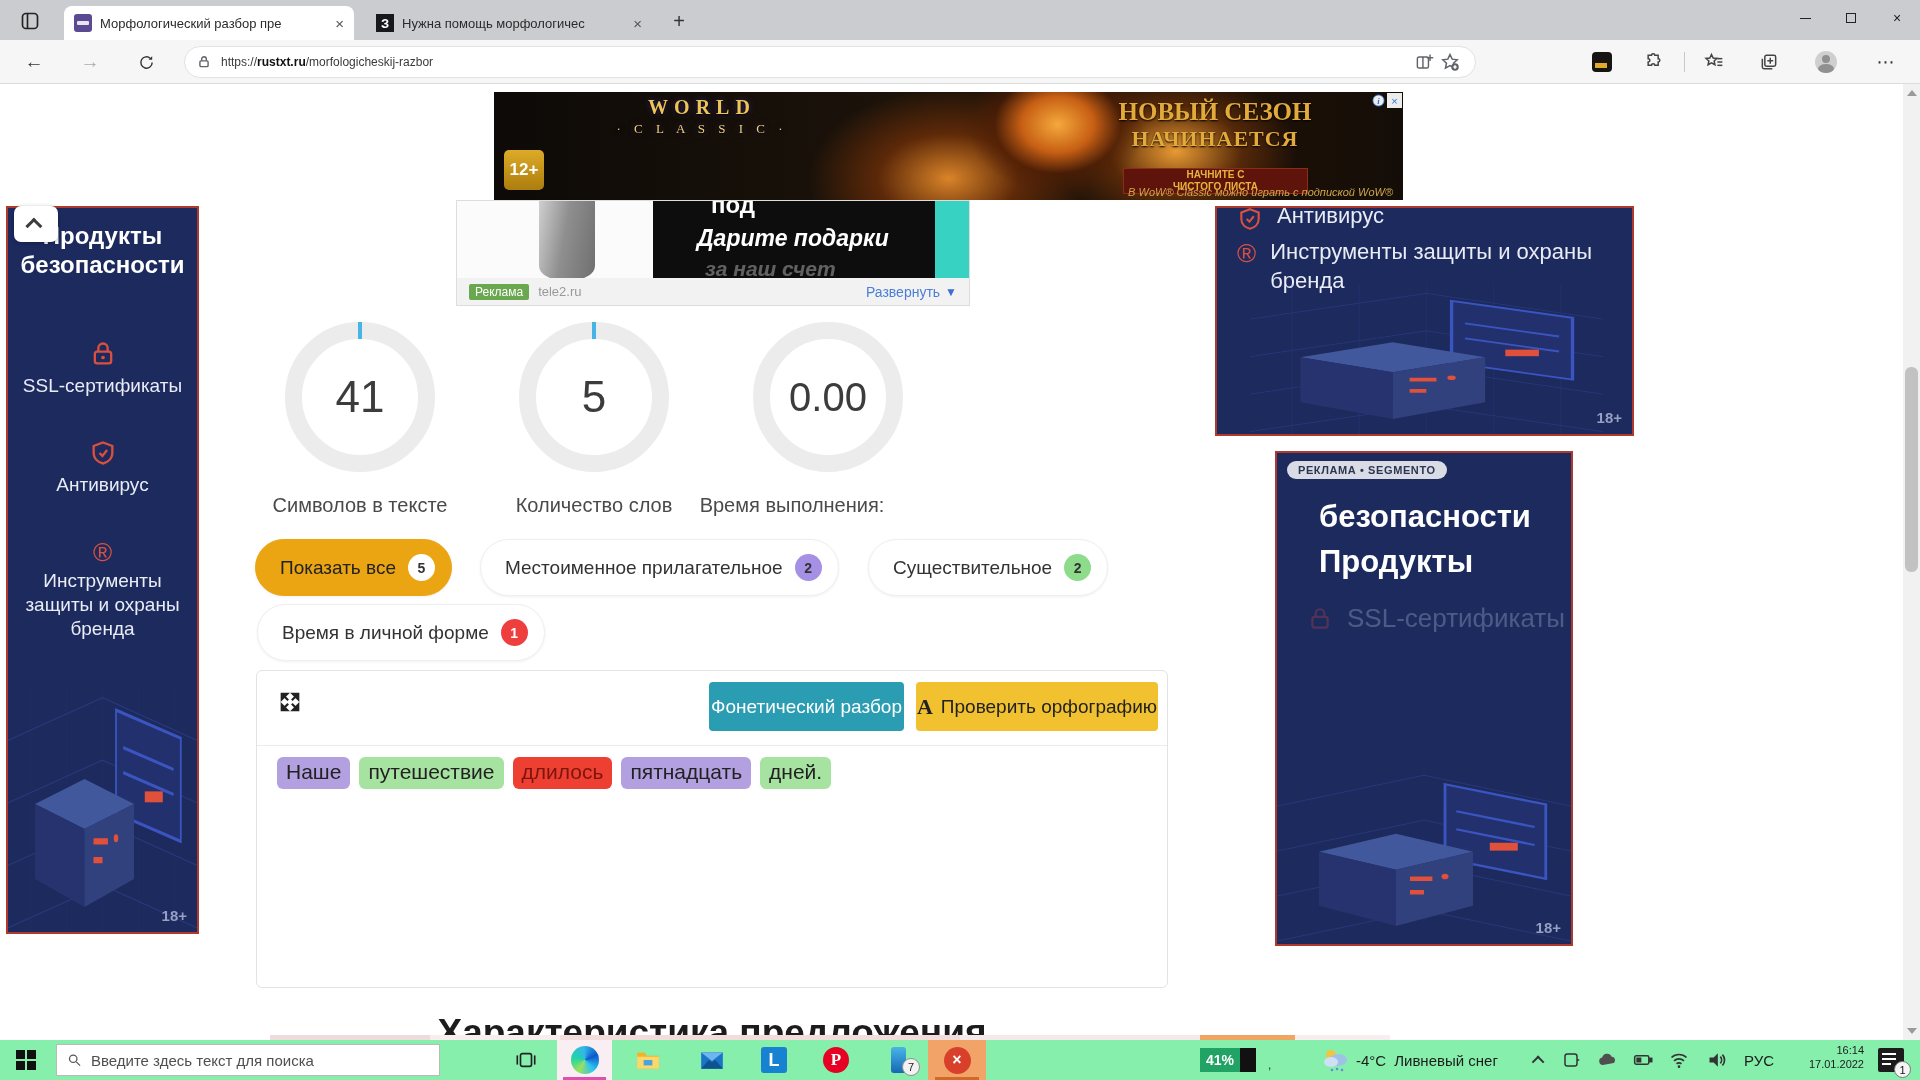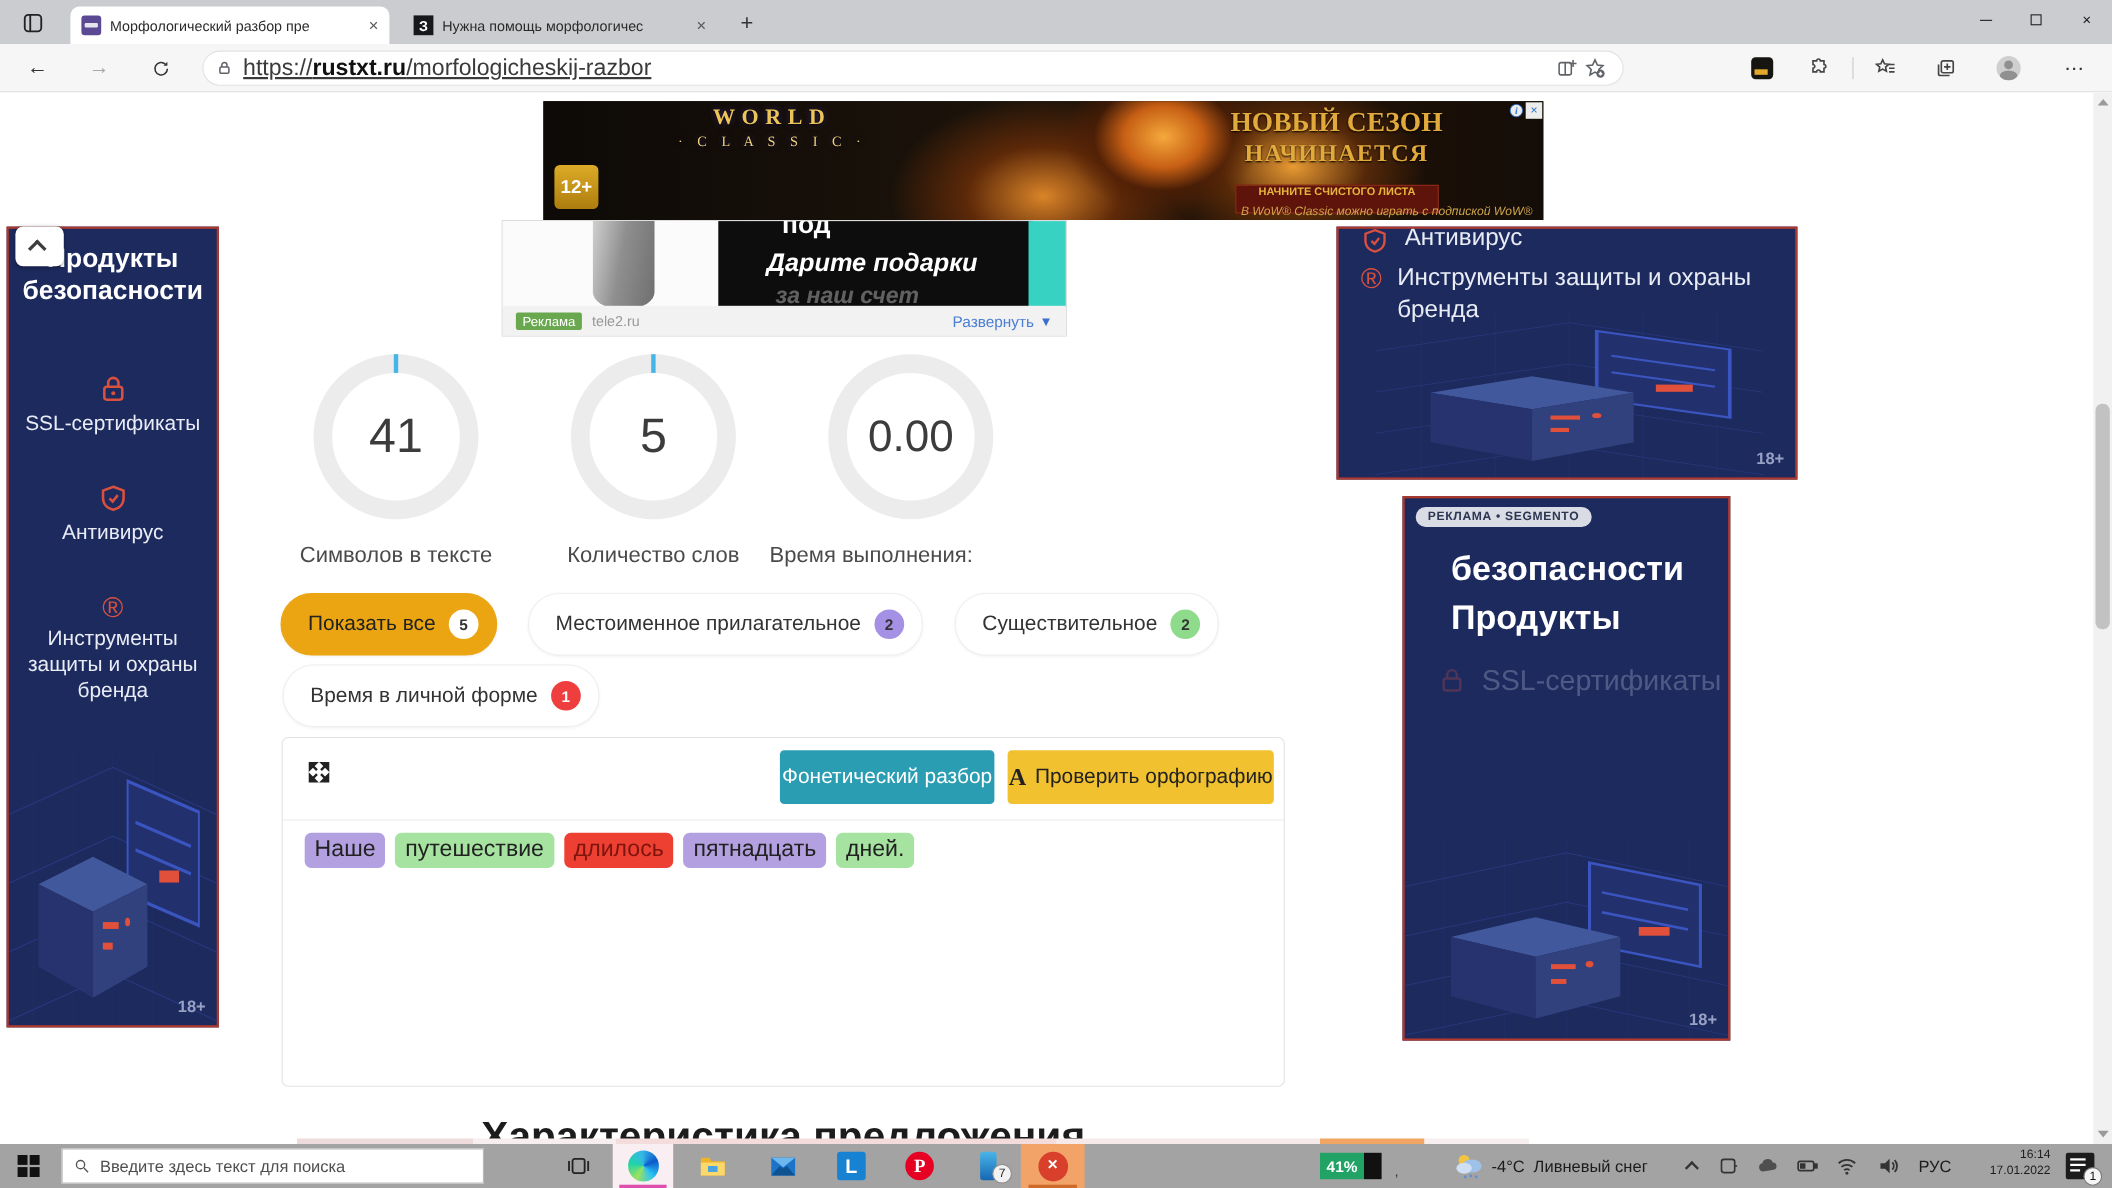--- a/index.html
+++ b/index.html
@@ -21,21 +21,21 @@
   .newtab { position:absolute; left:664px; top:8px; width:30px; height:26px; font-size:20px; color:#333; display:flex; align-items:center; justify-content:center; }
   .wincontrols { position:absolute; right:0; top:0; height:36px; display:flex; }
   .winbtn { width:46px; height:36px; display:flex; align-items:center; justify-content:center; color:#222; font-size:14px; }
   .winbtn .sq { width:10px; height:10px; border:1px solid #222; }
   .winbtn .mn { width:11px; height:1px; background:#222; }
 
   .toolbar { position:absolute; left:0; top:40px; width:1920px; height:44px; background:#f6f6f6; border-bottom:1px solid #dcdcdc; }
   .navic { position:absolute; top:9px; width:28px; height:26px; display:flex; align-items:center; justify-content:center; font-size:19px; color:#333; }
   .navic.dis { color:#a9a9a9; }
   .addressbar { position:absolute; left:184px; top:6px; width:1292px; height:32px; background:#fff; border:1px solid #e2e2e2; border-radius:16px; display:flex; align-items:center; padding:0 12px; }
-  .urltext { font-size:21px; color:#3a3a3a; margin-left:10px; flex:1; white-space:nowrap; overflow:hidden;text-decoration:underline; }
+  .urltext { font-size:12px; color:#3a3a3a; margin-left:10px; flex:1; white-space:nowrap; overflow:hidden; }
   .urltext b { color:#111; }
   .abar-ic { width:26px; height:26px; display:flex; align-items:center; justify-content:center; flex:none; }
   .tb-ic { position:absolute; top:9px; width:28px; height:26px; display:flex; align-items:center; justify-content:center; }
   .sep { position:absolute; left:1684px; top:12px; width:1px; height:20px; background:#c9c9c9; }
   .extdark { width:20px; height:20px; background:#171512; border-radius:4px; position:relative; }
   .extdark::after { content:""; position:absolute; left:3px; bottom:4px; width:12px; height:5px; background:#e3a92c; }
   .avatar { width:22px; height:22px; border-radius:50%; background:#cfcfcf; position:relative; overflow:hidden; }
   .avatar::before { content:""; position:absolute; left:7px; top:4px; width:8px; height:8px; border-radius:50%; background:#909090; }
   .avatar::after { content:""; position:absolute; left:3px; top:13px; width:16px; height:10px; border-radius:50%; background:#909090; }
   .more { font-size:18px; color:#333; letter-spacing:1px; }
@@ -58,21 +58,21 @@
                       radial-gradient(120px 80px at 75% 55%, #e89a33 0%, rgba(130,60,10,.55) 55%, rgba(0,0,0,0) 100%),
                       linear-gradient(90deg, #0d0a07 0%, #1c130a 45%, #241307 70%, #140d07 100%); }
   .wow-age { position:absolute; left:10px; bottom:10px; width:40px; height:40px; border-radius:5px; background:linear-gradient(#ddab27,#ad7d0e); color:#fff; font-weight:bold; font-size:17px; display:flex; align-items:center; justify-content:center; }
   .wow-logo { position:absolute; left:88px; top:4px; width:240px; text-align:center; color:#ecc558; font-family:"Liberation Serif",serif; text-shadow:0 1px 2px #000, 0 0 6px rgba(60,40,120,.9); }
   .wow-logo .l1 { font-size:20px; letter-spacing:6px; font-weight:bold; }
   .wow-logo .l2 { font-size:34px; font-weight:bold; letter-spacing:1px; color:#e8ba3f; margin-top:-4px; }
   .wow-logo .l3 { font-size:13px; letter-spacing:5px; color:#f0d27a; margin-top:2px; }
   .wow-season { position:absolute; right:58px; top:6px; width:260px; text-align:center; color:#e2a93b; font-family:"Liberation Serif",serif; font-weight:bold; text-shadow:0 1px 2px #000; }
   .wow-season .h1 { font-size:25px; }
   .wow-season .h2 { font-size:22px; letter-spacing:1px; }
-  .wow-btn { position:absolute; right:95px; top:76px; width:185px; height:26px; background:#5e130b; border:1px solid #8a2c18; color:#e8b53c; font-size:10px; font-weight:bold; text-align:center; line-height:1.2; display:flex; flex-direction:row; justify-content:center; }
+  .wow-btn { position:absolute; right:95px; top:76px; width:185px; height:26px; background:#5e130b; border:1px solid #8a2c18; color:#e8b53c; font-size:10px; font-weight:bold; text-align:center; line-height:1.2; display:flex; flex-direction:column; justify-content:center; }
   .wow-note { position:absolute; right:10px; bottom:2px; color:#cfa64e; font-size:11px; font-style:italic; }
   .wow-ctrl { position:absolute; right:1px; top:1px; display:flex; gap:1px; }
   .wow-ctrl span { width:15px; height:15px; background:rgba(255,255,255,.92); color:#2d74d8; font-size:11px; display:flex; align-items:center; justify-content:center; }
   .wow-ctrl .inf { border-radius:0; font-family:"Liberation Serif",serif; font-style:italic; font-weight:bold; border:1px solid #2d74d8; border-radius:50%; transform:scale(.8); }
 
   
   .vcard { position:absolute; left:456px; top:116px; width:514px; height:106px; border:1px solid #ddd; background:#fff; overflow:hidden; }
   .vimg { position:relative; width:100%; height:79px; background:#fbfbfb; }
   .varm { position:absolute; left:82px; top:0; width:56px; height:79px; background:linear-gradient(100deg,#cfcfcf 0%, #8f8f8f 45%, #6f6f6f 100%); border-radius:0 0 40% 40% / 0 0 18% 18%; }
   .vblack { position:absolute; left:196px; top:0; width:286px; height:79px; background:#0c0d0c; color:#fff; overflow:hidden; }
@@ -140,21 +140,21 @@
   .w-red .wtxt { background:#ee4032; color:#7d140d; }
   .w-purple .wline { border-top:3px dotted #8674d0; margin-top:3px; }
   .w-green .wline { border-top:2px solid #84cf80; margin-top:4px; }
   .w-red .wline { border-top:4px double #e0564a; margin-top:2px; }
 
   .heading { position:absolute; left:712px; top:928px; transform:translateX(-50%); font-size:37px; font-weight:bold; color:#1c1c1c; white-space:nowrap; }
   .sliver { position:absolute; left:270px; top:951px; height:6px; display:flex; }
   .sliver div { height:6px; }
 
   
-  .taskbar { position:absolute; left:0; top:1040px; width:1920px; height:40px; background:#a3a3a3; z-index:20; }
+  .taskbar { position:absolute; left:0; top:1040px; width:1920px; height:40px; background:#86efac; z-index:20; }
   .startbtn { position:absolute; left:16px; top:10px; width:20px; height:20px; display:flex; flex-wrap:wrap; gap:2px; }
   .startbtn span { width:9px; height:9px; background:#111; }
   .tsearch { position:absolute; left:56px; top:4px; width:384px; height:32px; background:#fff; border:1px solid #b9b9b9; display:flex; align-items:center; padding:0 10px; gap:9px; }
   .tsearch input { border:none; outline:none; font-size:15px; color:#444; width:100%; font-family:"Liberation Sans",sans-serif; background:transparent; }
   .tsearch input::placeholder { color:#4f4f4f; opacity:1; }
   .tbic { position:absolute; top:6px; width:28px; height:28px; display:flex; align-items:center; justify-content:center; }
   .edgewrap { position:absolute; left:557px; top:0; width:55px; height:40px; background:#f9eff3; display:flex; align-items:center; justify-content:center; }
   .edgewrap::after { content:""; position:absolute; left:6px; bottom:0; width:43px; height:3px; background:#df4fae; }
   .edgeic { width:28px; height:28px; border-radius:50%; background:conic-gradient(from 210deg, #9be15d, #20d3a8, #35b7e8, #0c59c9, #2bc4f3, #9be15d); }
   .lic { width:26px; height:26px; background:#1781d2; border-radius:3px; color:#fff; font-weight:bold; font-size:18px; display:flex; align-items:center; justify-content:center; }

